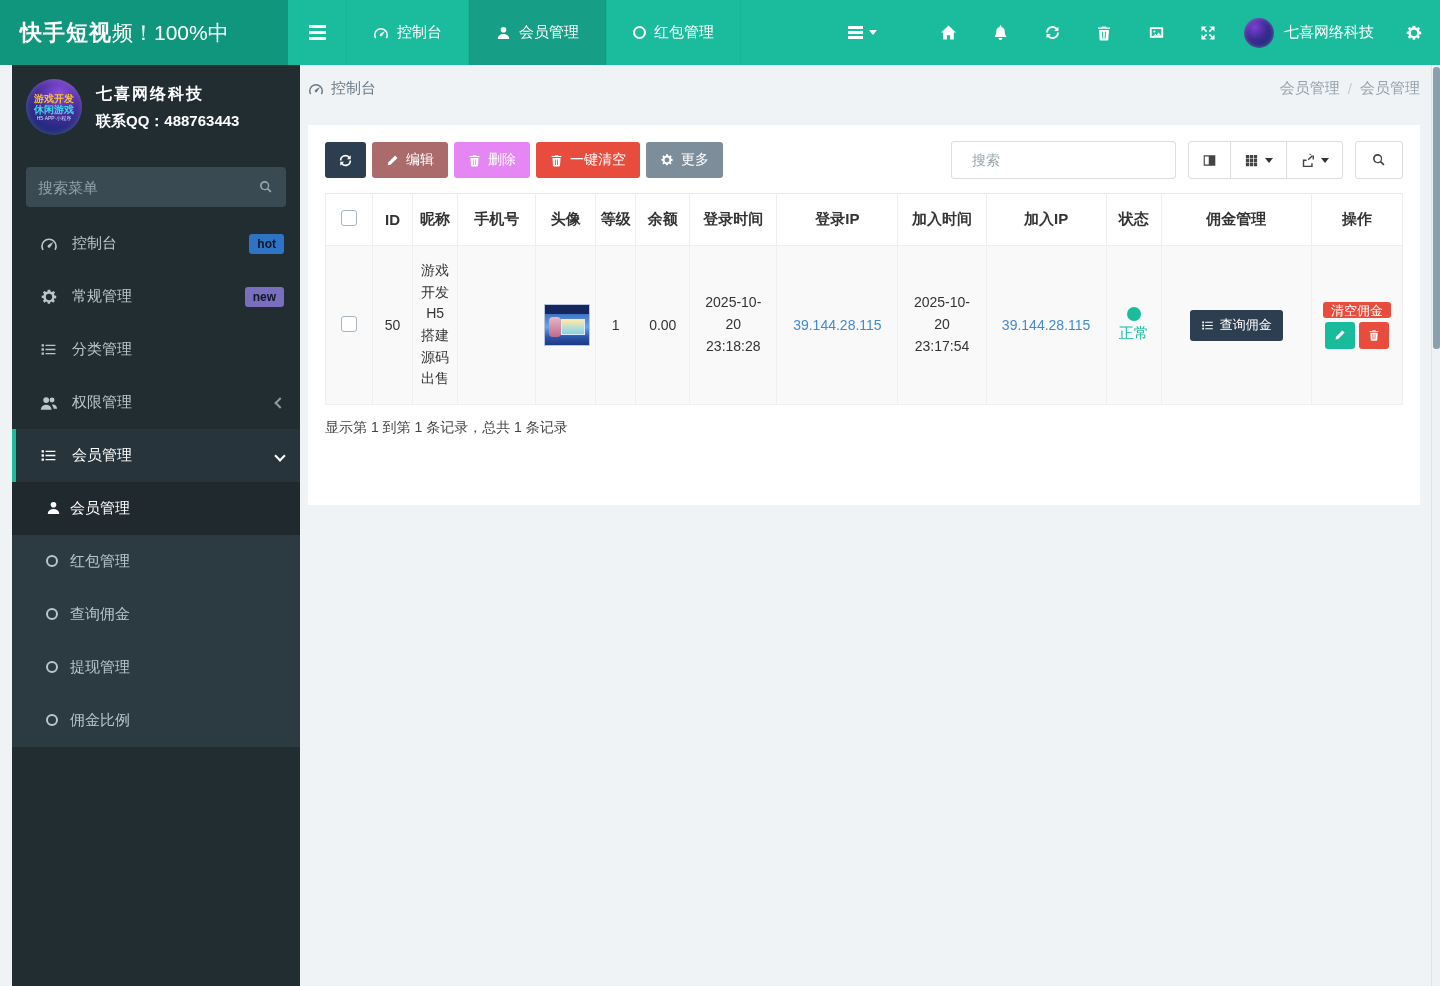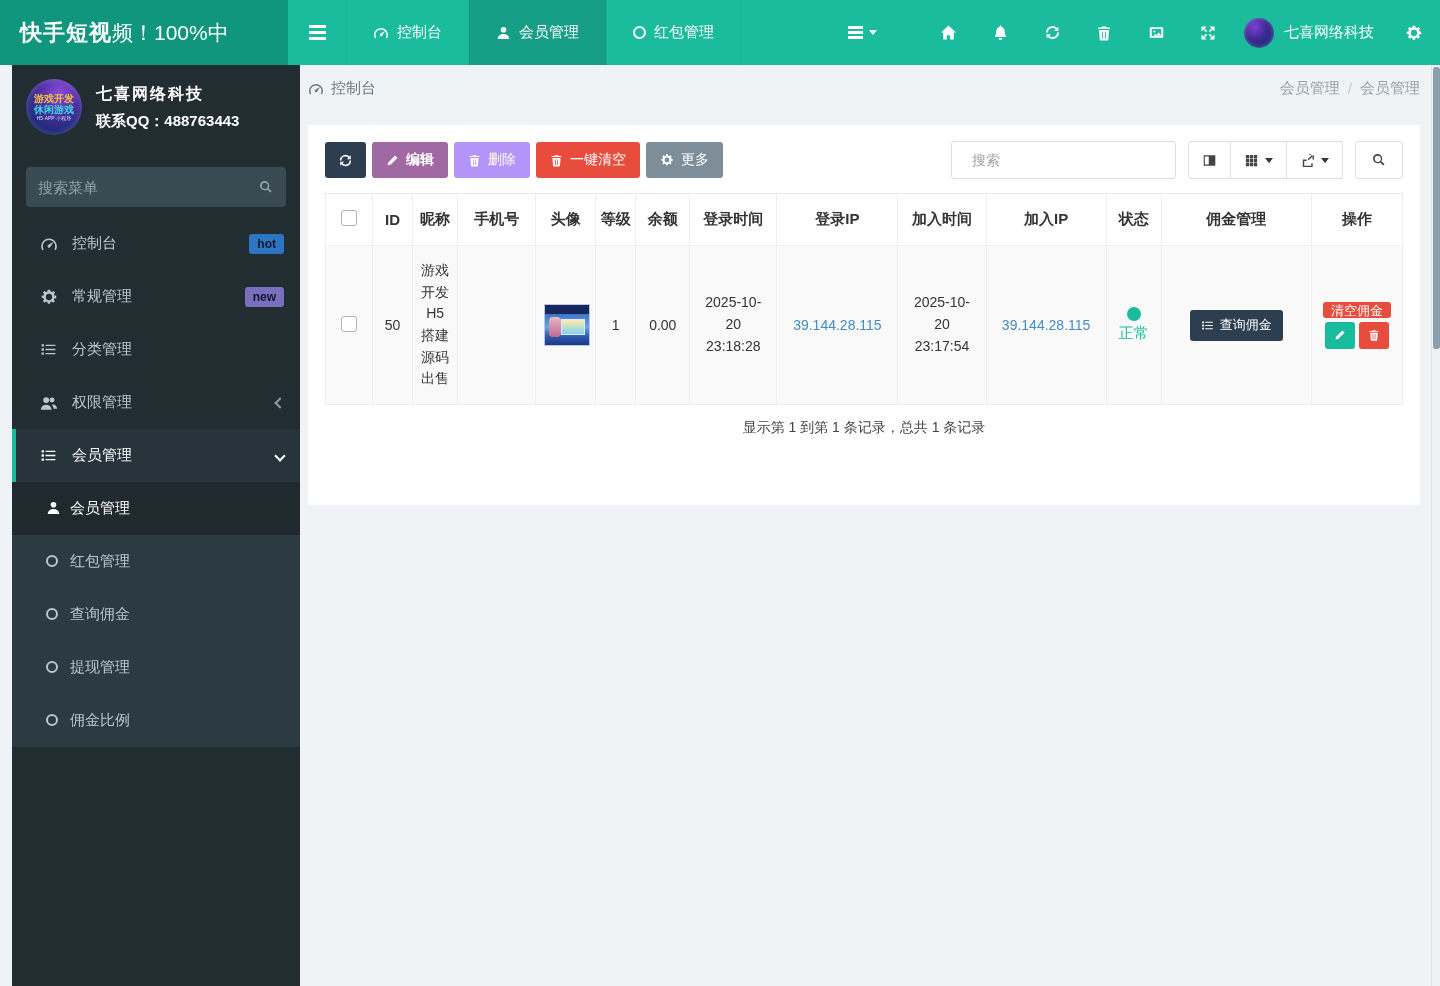--- a/index.html
+++ b/index.html
@@ -62,22 +62,22 @@
   .bc-left { display:flex; align-items:center; gap:7px; color:#6c7a86; font-size:15px; }
   .bc-right { color:#95a1ab; font-size:15px; display:flex; gap:8px; align-items:center; }
   .bc-sep { color:#c3ccd3; }
 
   .panel { margin:13px 20px 0 20px; background:#fff; height:380px; padding:16px 17px; }
   .toolbar { display:flex; justify-content:space-between; align-items:center; margin-bottom:14px; }
   .tb-left { display:flex; gap:6px; }
   .btn { height:36px; border:none; border-radius:3px; color:#fff; font-size:14px; display:inline-flex; align-items:center; justify-content:center; gap:7px; cursor:pointer; font-family:inherit; padding:0 14px; }
   .btn svg { fill:#fff; }
   .btn-refresh { width:41px; background:#2c3e50; padding:0; }
-  .btn-edit { background:#701a75; opacity:.65;font-weight:bold; }
-  .btn-del { background:#8b5cf6; opacity:.65;text-align:center; }
+  .btn-edit { background:#7f1d1d; opacity:.65; }
+  .btn-del { background:#d946ef; opacity:.65;text-align:center; }
   .btn-clear { background:#e74c3c; }
   .btn-more { background:#7e8d9a;align-items:center; }
   .tb-right { display:flex; align-items:center; gap:12px; }
   .search-input { width:225px; height:38px; border:1px solid #ddd; border-radius:3px; padding:0 20px; font-size:14px; outline:none; color:#555; font-family:inherit; }
   .search-input::placeholder { color:#9aa3aa; }
   .btn-group { display:inline-flex; }
   .wbtn { height:38px; background:#fff; border:1px solid #ddd; display:inline-flex; align-items:center; justify-content:center; gap:6px; padding:0 13px; cursor:pointer; color:#333; }
   .wbtn svg { fill:#444; }
   .wbtn .caret { border-top-color:#333; }
   .btn-group .wbtn + .wbtn { border-left:none; }
@@ -101,21 +101,21 @@
   .avatar-thumb::after { content:""; position:absolute; right:4px; top:14px; width:22px; height:14px; background:linear-gradient(180deg,#ffe9a8,#7fd4ef); border:1px solid #dfe8ff; }
   .btn-dark-sm { background:#2c3e50; color:#fff; border:none; border-radius:3px; height:31px; padding:0 11px; font-size:13px; display:inline-flex; align-items:center; gap:6px; cursor:pointer; font-family:inherit; }
   .btn-dark-sm svg { fill:#fff; }
   .ops { display:flex; flex-direction:column; align-items:center; gap:4px; }
   .btn-clear-comm { background:#e74c3c; color:#fff; border:none; border-radius:3px; height:16px; padding:0 8px; font-size:13px; cursor:pointer; font-family:inherit; }
   .ops-row { display:flex; gap:4px; }
   .sq { width:30px; height:27px; border:none; border-radius:3px; display:inline-flex; align-items:center; justify-content:center; cursor:pointer; }
   .sq svg { fill:#fff; }
   .sq.green { background:#18bc9c; }
   .sq.red { background:#e74c3c; }
-  .table-footer { margin-top:14px; font-size:14px; color:#444;text-align:center; }
+  .table-footer { margin-top:14px; font-size:14px; color:#444; }
 
   
   .sb-track { position:fixed; right:0; top:65px; width:9px; height:921px; background:#eef2f4; border-left:1px solid #dde3e7; }
   .sb-thumb { position:absolute; top:2px; left:1px; width:7px; height:282px; background:#8aa0ac; border-radius:3px; }
 
   .ic { display:inline-block; }
 </style>
 </head>
 <body>
 

